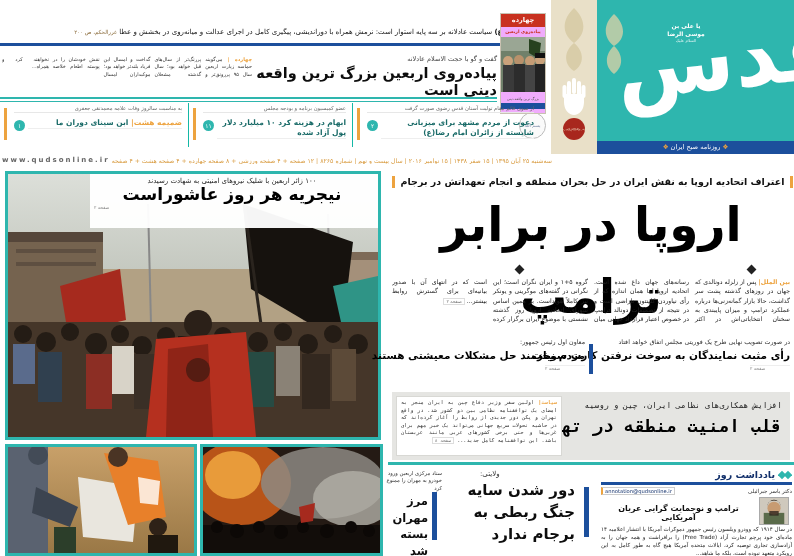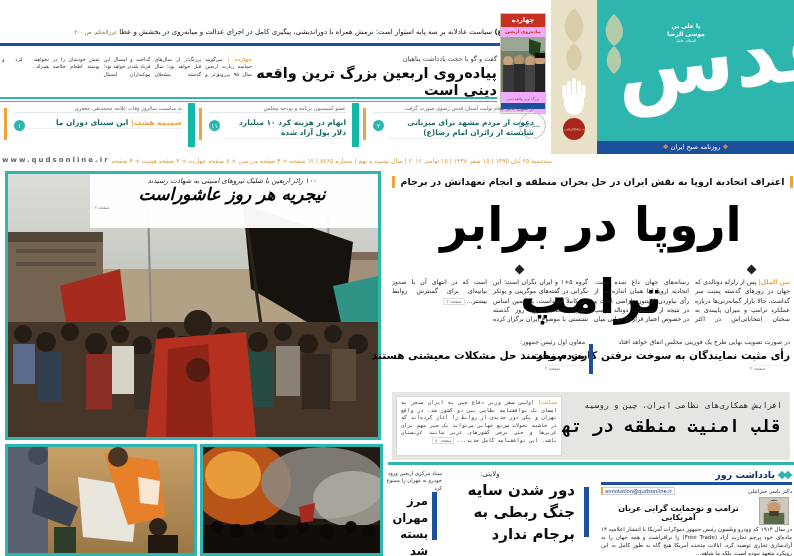--- a/index.html
+++ b/index.html
@@ -58,40 +58,40 @@
   
   .brief { left:2px; top:56px; width:250px; height:40px; column-count:5; column-gap:4px;
     font-size:5px; line-height:1.45; text-align:justify; color:#333; overflow:hidden; }
   .brief .lbl { color:#eda33f; font-weight:bold; }
 
   .teal-double { left:0; top:97px; width:497px; height:5px;
     border-top:2px solid #2eb6ae; border-bottom:1px solid #2eb6ae; }
 
   
   .items-row { left:0; top:103px; width:540px; height:44px; display:flex; flex-direction:row; }
-  .item { position:relative; height:100%; padding:2px 6px 0 14px; border-left:7px solid #14b8a6; }
+  .item { position:relative; height:100%; padding:2px 6px 0 14px; border-left:1px solid #14b8a6; }
   .item:last-child { border-left:none; }
   .item .obar { position:absolute; left:4px; top:5px; width:3px; height:32px; background:#eda33f; }
   .item .kicker { font-size:5.3px; color:#666; text-align:right; border-bottom:1px solid #e7e7e7; padding-bottom:1px; }
   .item .trow { display:flex; align-items:flex-start; margin-top:5px; }
   .item .title { flex:1; font-size:7.5px; font-weight:bold; color:#1a6b68; text-align:right; line-height:1.35;
     border-bottom:1px solid #eee; }
   .item .title .lbl { color:#eda33f; }
   .item .num { width:11px; height:11px; border-radius:50%; background:#2eb6ae; color:#fff;
     font-size:6px; text-align:center; line-height:11px; margin-right:3px; flex:none; margin-top:2px; }
   .w186 { width:188px; } .w162 { width:164px; } .w186b { width:188px; }
 
   
   .date-bar { left:2px; top:153px; width:550px; height:14px; display:flex; justify-content:space-between;
     align-items:center; }
   .date-line { font-size:6.2px; color:#d89a3e; white-space:nowrap; overflow:hidden; }
   .site-url { direction:ltr; font-size:7px; font-weight:bold; color:#666; letter-spacing:2px; }
 
   
-  .photo-main { left:5px; top:171px; width:376px; height:269px; border:3px solid #2eb6ae; background:#9d948a; overflow:hidden;font-style:italic; }
+  .photo-main { left:5px; top:171px; width:376px; height:269px; border:3px solid #2eb6ae; background:#9d948a; overflow:hidden; }
   .photo-caption { position:absolute; left:82px; top:0; right:0; height:54px; background:rgba(255,255,255,.96);
     padding:3px 8px 0 4px; text-align:center; }
   .photo-caption .kicker { font-size:7px; color:#222; }
   .photo-caption .title { font-size:17px; font-weight:bold; color:#000; line-height:1.15; }
   .photo-caption .pref { font-size:4.5px; color:#888; text-align:left; }
   .photo-rescue { left:5px; top:444px; width:192px; height:112px; border:3px solid #2eb6ae; overflow:hidden; }
   .photo-fire { left:200px; top:444px; width:183px; height:112px; border:3px solid #2eb6ae; overflow:hidden; }
 
   
   .lead-kicker { left:392px; top:176px; width:401px; height:15px; display:flex; align-items:flex-start; }
@@ -218,21 +218,21 @@
         <circle cx="39" cy="23" r="5" fill="#caa27b"></circle>
           <rect x="34" y="27" width="10" height="28" fill="#222"></rect>
         <rect x="34" y="16" width="10" height="5" fill="#111"></rect>
       </g>
     </svg>
     <div class="promo-sub">بزرگ ترین واقعه دینی</div>
     <div class="promo-foot"></div>
   </div>
 
   <div class="abs secondary">
-    <div class="kicker">گفت و گو با حجت یادداشت پناهیان</div>
+    <div class="kicker">گفت و گو با حجت الاسلام عادلانه</div>
     <div class="title">پیاده‌روی اربعین بزرگ ترین واقعه دینی است</div>
   </div>
 
   <div class="abs brief">
     <span class="lbl">چهارده |</span>
     <span>می‌گویند حماسه زیارت اربعین سال ۹۵ پررونق‌تر و پررنگ‌تر از سال‌های قبل خواهد بود؛ سال گذشته مشعلان گداخت و امسال این فریاد بلندتر خواهد بود؛ موکبداران امسال نقش خودشان را در پوسته اطعام خلاصه نخواهند کرد و همراه...</span>
   </div>
 
   <div class="abs teal-double"></div>
 

